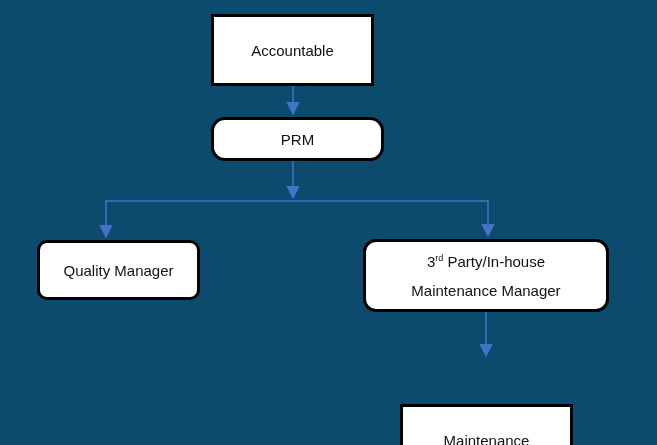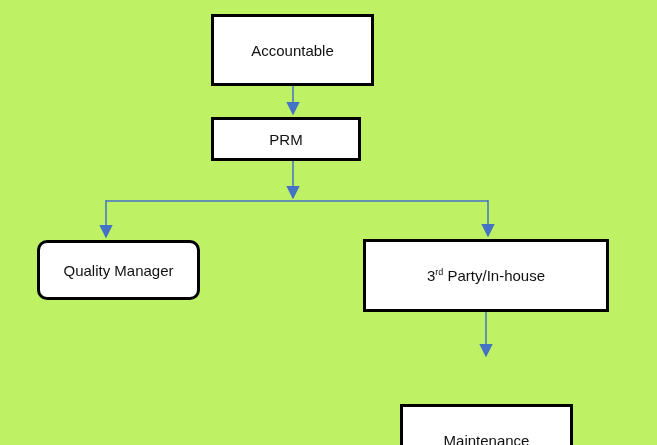--- a/index.html
+++ b/index.html
@@ -4,21 +4,21 @@
 <style>
   html, body {
     margin: 0;
     padding: 0;
     background: #ffffff;
   }
   .stage {
     position: relative;
     width: 657px;
     height: 445px;
-    background: #bef264;
+    background: #0c4a6e;
     font-family: "Liberation Sans", sans-serif;
     overflow: hidden;
   }
   .connectors {
     position: absolute;
     left: 0;
     top: 0;
     width: 657px;
     height: 445px;
   }
@@ -36,23 +36,23 @@
     font-size: 15px;
     line-height: 29px;
   }
   .node .line { white-space: nowrap; }
   sup.ord {
     font-size: 9px;
     vertical-align: super;
     line-height: 0;
   }
   .node-accountable-executive { left: 211px; top: 14px;  width: 163px; height: 72px; }
-  .node-prm                   { left: 211px; top: 117px; width: 150px; height: 44px; }
+  .node-prm                   { left: 211px; top: 117px; width: 173px; height: 44px; border-radius: 14px; }
   .node-quality-manager       { left: 37px;  top: 240px; width: 163px; height: 60px; border-radius: 10px; }
-  .node-maintenance-manager   { left: 363px; top: 239px; width: 246px; height: 73px; }
+  .node-maintenance-manager   { left: 363px; top: 239px; width: 246px; height: 73px; border-radius: 13px; }
   .node-maintenance-technician{ left: 400px; top: 359px; width: 173px; height: 73px; margin-top: 45px; }
 </style>
 </head>
 <body>
 
 <div class="stage">
 
   <svg class="connectors" viewBox="0 0 657 445" xmlns="http://www.w3.org/2000/svg">
     <defs>
       <marker id="arrow" viewBox="0 0 10 10" refX="9" refY="5" markerWidth="9" markerHeight="9" orient="auto-start-reverse">
@@ -80,19 +80,20 @@
   <div class="node node-prm">
     <span class="line">PRM</span>
   </div>
 
   <div class="node node-quality-manager">
     <span class="line">Quality Manager</span>
   </div>
 
   <div class="node node-maintenance-manager">
     <span class="line"><span>3</span><sup class="ord">rd</sup><span> Party/In-house</span></span>
+    <span class="line">Maintenance Manager</span>
   </div>
 
   <div class="node node-maintenance-technician">
     <span class="line">Maintenance</span>
   </div>
 
 </div>
 
 </body></html>

